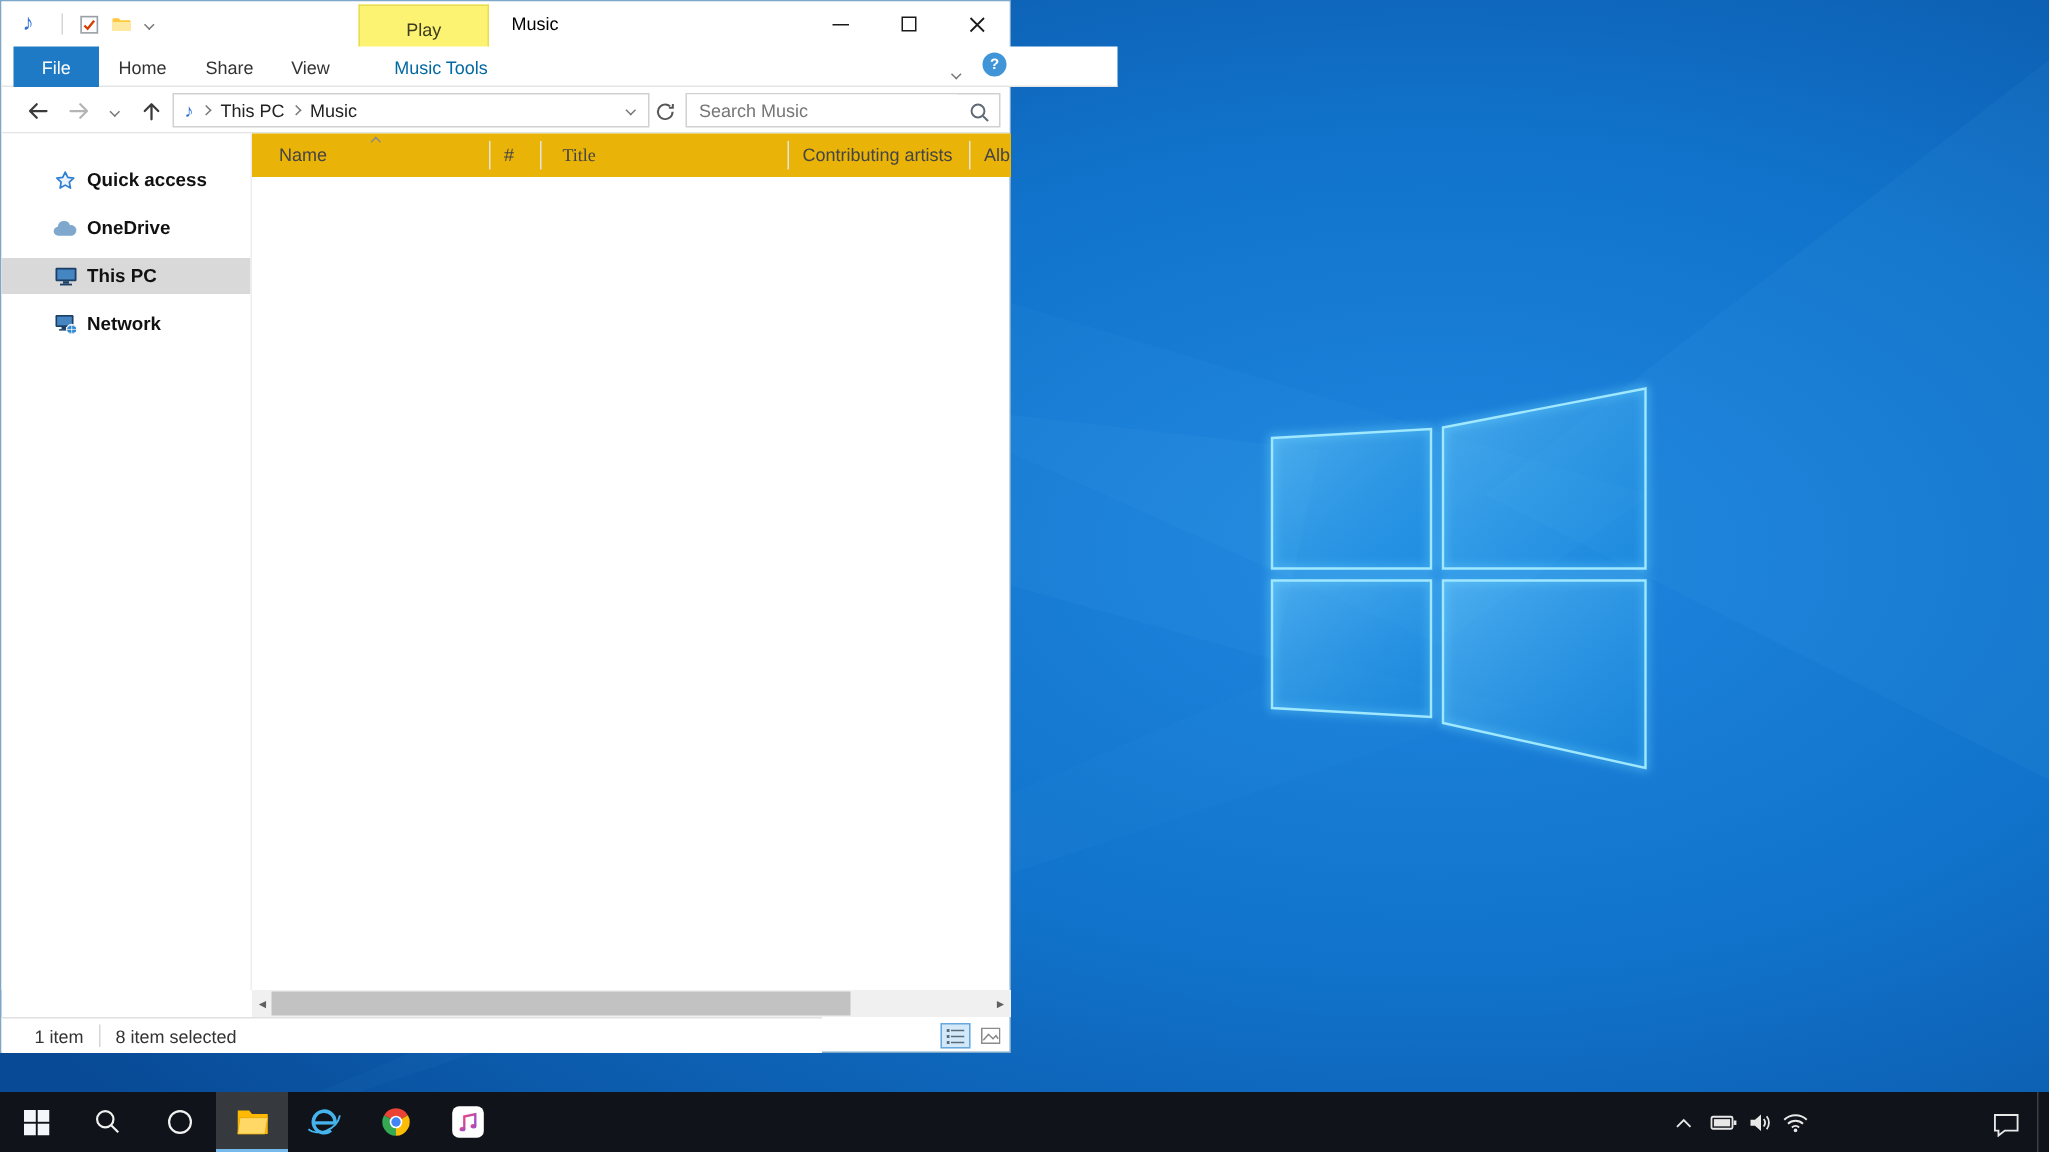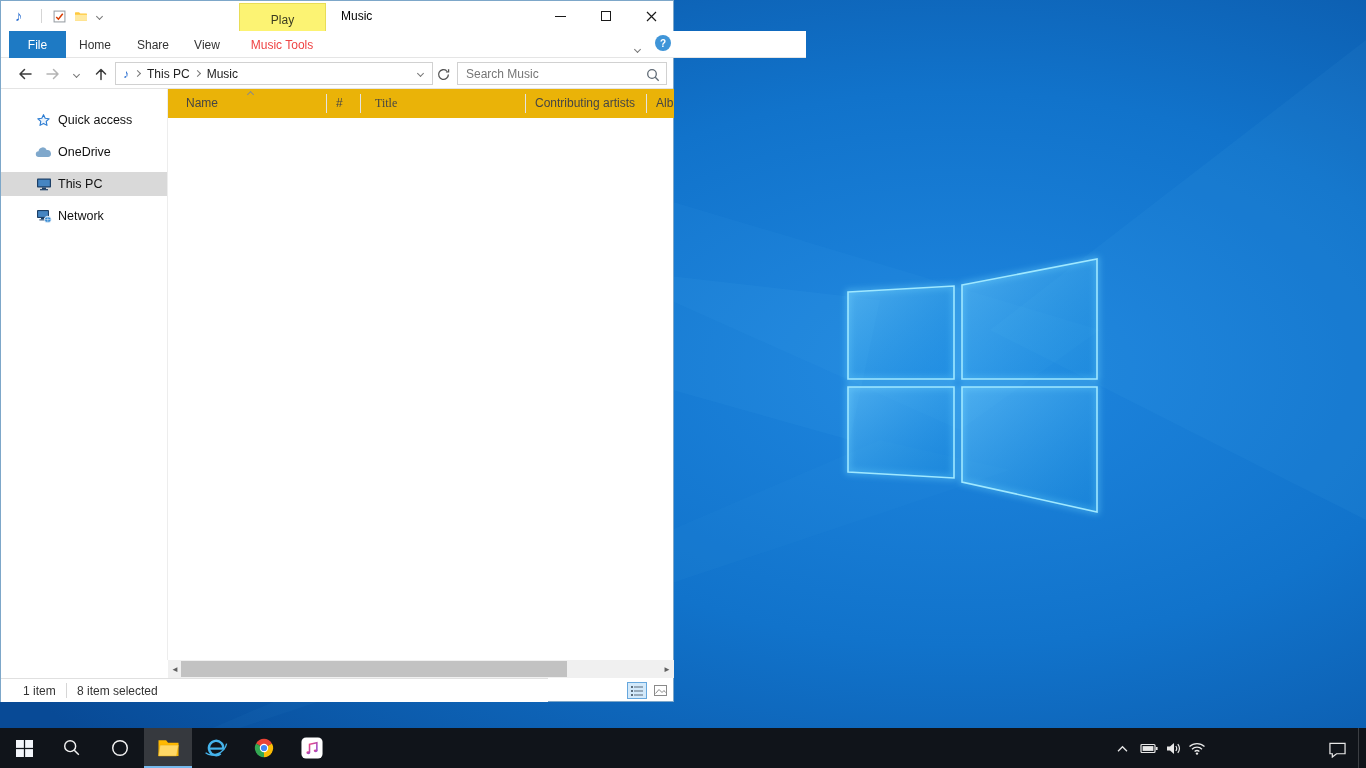--- a/index.html
+++ b/index.html
@@ -16,45 +16,45 @@
   .titlebar{left:0;top:0;width:100%;height:30px;background:#fff;}
   .appicon{left:14px;top:6px;font-size:15px;color:#2a6fd1;line-height:18px;}
   .qat-sep{left:40px;top:8px;width:1px;height:14px;background:#d5d5d5;}
   .qat-btn{top:8px;width:16px;height:14px;display:flex;align-items:center;justify-content:center;}
   .badge-play{left:238px;top:2px;width:87px;height:32px;background:#fcf373;border:1px solid #e8dd57;border-bottom:none;display:flex;align-items:center;justify-content:center;color:#3c3c21;font-size:12px;}
   .win-title{left:340px;top:8px;font-size:12px;color:#000;}
   .cap-btn{top:0;width:46px;height:30px;display:flex;align-items:center;justify-content:center;}
   .min-glyph{width:11px;height:1px;background:#1a1a1a;}
   .max-glyph{width:10px;height:10px;border:1px solid #1a1a1a;}
 
-  .tabrow{left:0;top:30px;width:805px;height:27px;background:#fff;border-bottom:1px solid #e5e5e5;}
+  .tabrow{left:0;top:30px;width:744px;height:27px;background:#fff;border-bottom:1px solid #e5e5e5;}
   .tab{height:27px;display:flex;align-items:center;justify-content:center;font-size:12px;color:#333;}
   .tab-file{left:8px;top:0;width:57px;background:#1e7ac4;color:#fff;}
   .tab-home{left:74px;top:0;width:40px;}
   .tab-share{left:130px;top:0;width:44px;}
   .tab-view{left:186px;top:0;width:40px;}
-  .tab-mt{left:236px;top:0;width:90px;color:#ef4444;}
+  .tab-mt{left:248px;top:0;width:90px;color:#0369a1;}
   .helpbtn{left:654px;top:34px;width:16px;height:16px;border-radius:50%;background:#3f95d8;color:#fff;font-size:10px;font-weight:bold;display:flex;align-items:center;justify-content:center;}
 
   .addrrow{left:0;top:57px;width:672px;height:31px;background:#fff;border-bottom:1px solid #e4e4e4;}
   .navbtn{top:6px;width:20px;height:20px;display:flex;align-items:center;justify-content:center;}
   .addrbox{left:114px;top:4px;width:318px;height:23px;border:1px solid #d1d1d1;background:#fff;display:flex;align-items:center;}
   .crumb{font-size:12px;color:#222;padding:0 3px;}
   .searchbox{left:456px;top:4px;width:210px;height:23px;border:1px solid #d1d1d1;background:#fff;}
   .searchbox input{border:none;outline:none;width:180px;height:21px;padding-left:8px;font-size:12px;font-family:"Liberation Sans",sans-serif;color:#222;}
   .searchbox input::placeholder{color:#767676;}
 
   .chev{display:inline-block;width:5px;height:5px;border-right:1.3px solid #777;border-bottom:1.3px solid #777;}
   .chev.down{transform:rotate(45deg);}
   .chev.right{transform:rotate(-45deg);}
   .chev.up{transform:rotate(-135deg);}
 
   
   .sidebar{left:0;top:88px;width:166px;height:571px;background:#fff;}
-  .side-item{left:0;width:166px;height:24px;display:flex;align-items:center;}
+  .side-item{left:0;width:166px;height:24px;display:flex;align-items:center;font-weight:bold;}
   .side-item .ic{margin-left:34px;width:17px;display:flex;justify-content:center;}
   .side-item .lb{margin-left:6px;font-size:12.5px;color:#111;}
   .side-sel{background:#d9d9d9;}
   .pane-sep{left:166px;top:88px;width:1px;height:571px;background:#ededed;}
 
   
   .hdrrow{left:167px;top:88px;width:506px;height:29px;background:#eab308;}
   .hdr-label{top:7px;font-size:12px;color:#454545;white-space:nowrap;}
   .hdr-sep{top:5px;width:1px;height:19px;background:#e3e3e3;}
   .filerow{left:167px;top:119px;width:506px;height:24px;background:#cce8ff;border-top:1px solid #a9d6f7;border-bottom:1px solid #a9d6f7;display:flex;align-items:center;}

